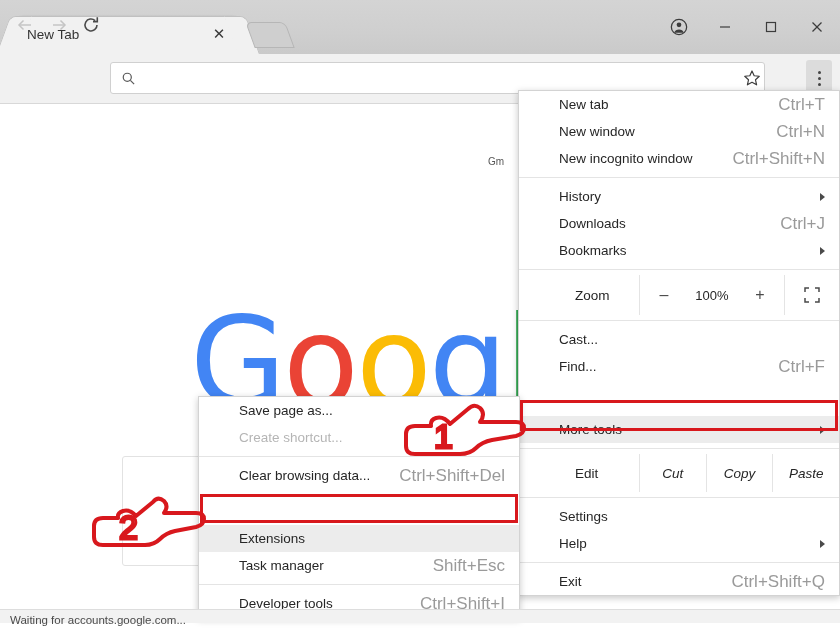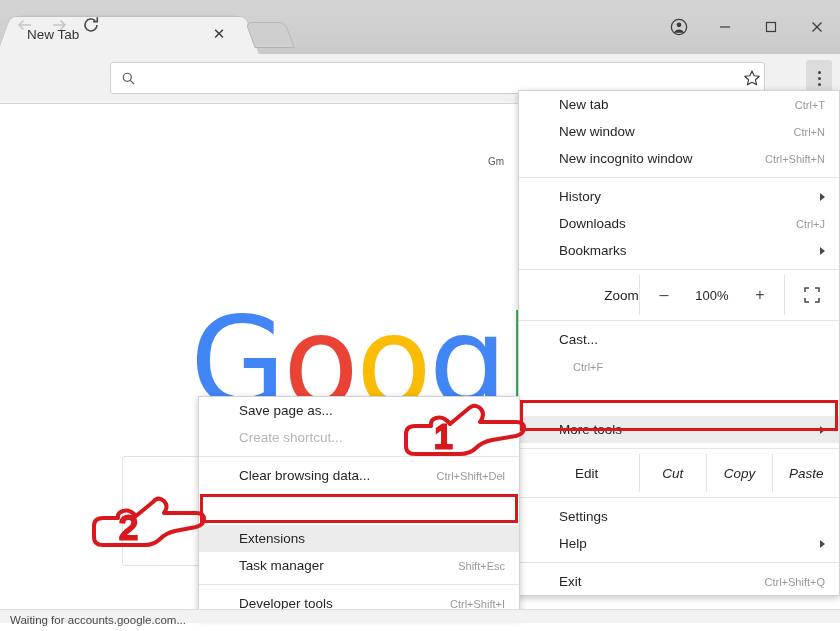--- a/index.html
+++ b/index.html
@@ -118,31 +118,31 @@
     box-shadow: 0 2px 7px rgba(0,0,0,.22);
     font-size: 13.5px; color: #262626;
   }
   #main-menu { left: 518px; top: 90px; width: 322px; }
   #sub-menu   { left: 198px; top: 396px; width: 322px; }
   .mi {
     position: relative; display: flex; align-items: center;
     height: 27px; padding: 0 14px 0 40px; cursor: pointer; white-space: nowrap;
   }
   .mi .label { flex: 1; }
-  .mi .accel { color: #9a9a9a; font-size: 11px; margin-left: 14px; }
+  .mi .accel { color: #9a9a9a; font-size: 17px; margin-left: 14px; }
   .mi.disabled .label { color: #b5b5b5; }
   .mi .arrow {
     width: 0; height: 0; margin-left: 10px;
     border-left: 5px solid #4a4a4a; border-top: 4px solid transparent; border-bottom: 4px solid transparent;
   }
   .sep { height: 1px; background: #e4e4e4; margin: 5px 0; }
 
   
   .zoomrow { display: flex; align-items: center; height: 40px; }
-  .zoomrow .zlabel { width: 120px; padding-left: 36px; text-align: right; }
+  .zoomrow .zlabel { width: 120px; padding-left: 56px; }
   .zoomrow .zdiv { width: 1px; height: 40px; background: #e4e4e4; }
   .zctl { display: flex; align-items: center; justify-content: center; gap: 18px; width: 145px; }
   .zbtn { width: 22px; text-align: center; color: #4a4a4a; font-size: 16px; cursor: pointer; }
   .zval { font-size: 13px; color: #262626; min-width: 38px; text-align: center; }
   .zfull { width: 54px; display: flex; align-items: center; justify-content: center; cursor: pointer; }
 
   
   .editrow { display: flex; align-items: stretch; height: 38px; }
   .editrow .elabel { width: 120px; padding-left: 56px; display: flex; align-items: center; }
   .editrow .ediv { width: 1px; background: #e4e4e4; }
@@ -306,20 +306,21 @@
         </svg>
       </div>
     </div>
 
     <div class="sep"></div>
 
     <div class="mi">
       <span class="label">Cast...</span>
     </div>
     <div class="mi">
+      <span class="label">Find...</span>
       <span class="accel">Ctrl+F</span>
     </div>
     <div class="mi selected" id="more-tools-row">
       <span class="label">More tools</span>
       <span class="arrow"></span>
     </div>
 
     <div class="sep"></div>
 
     <div class="editrow">

